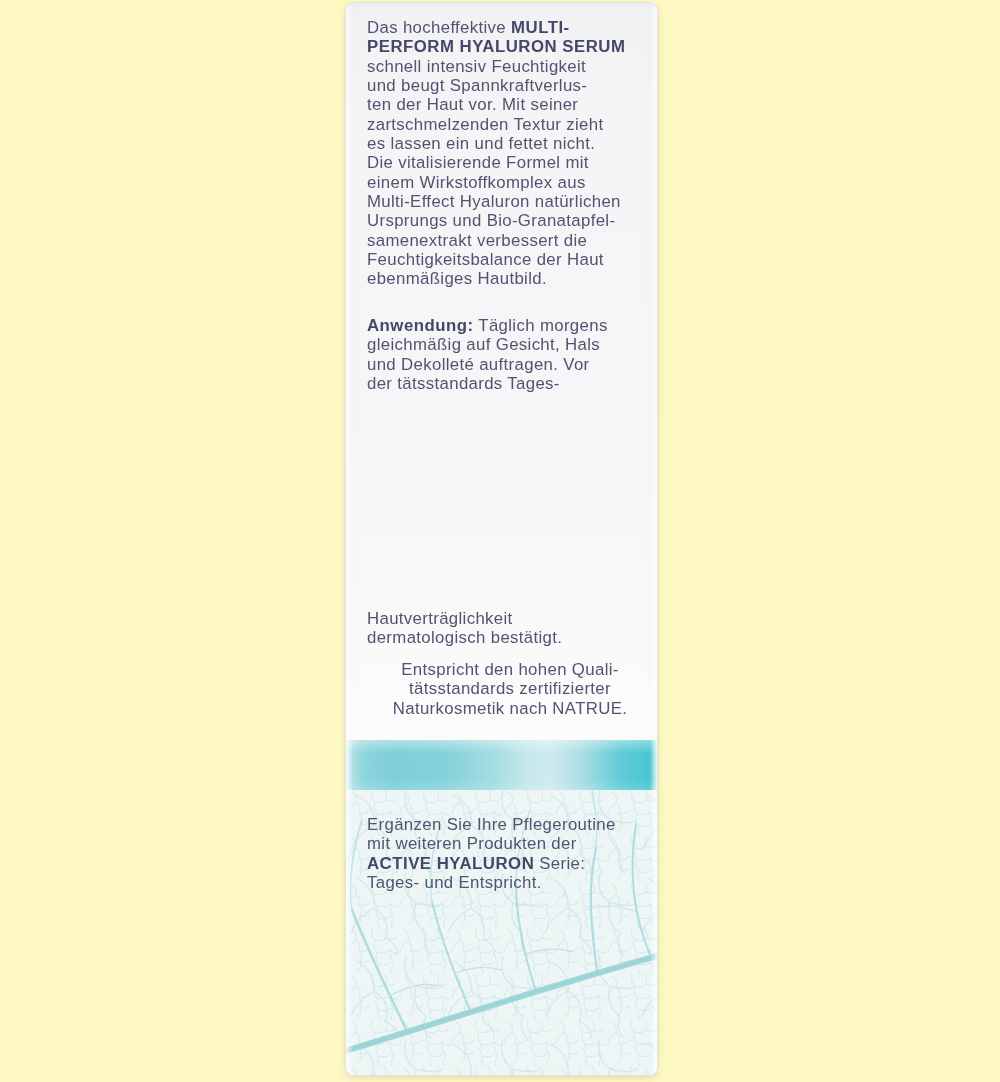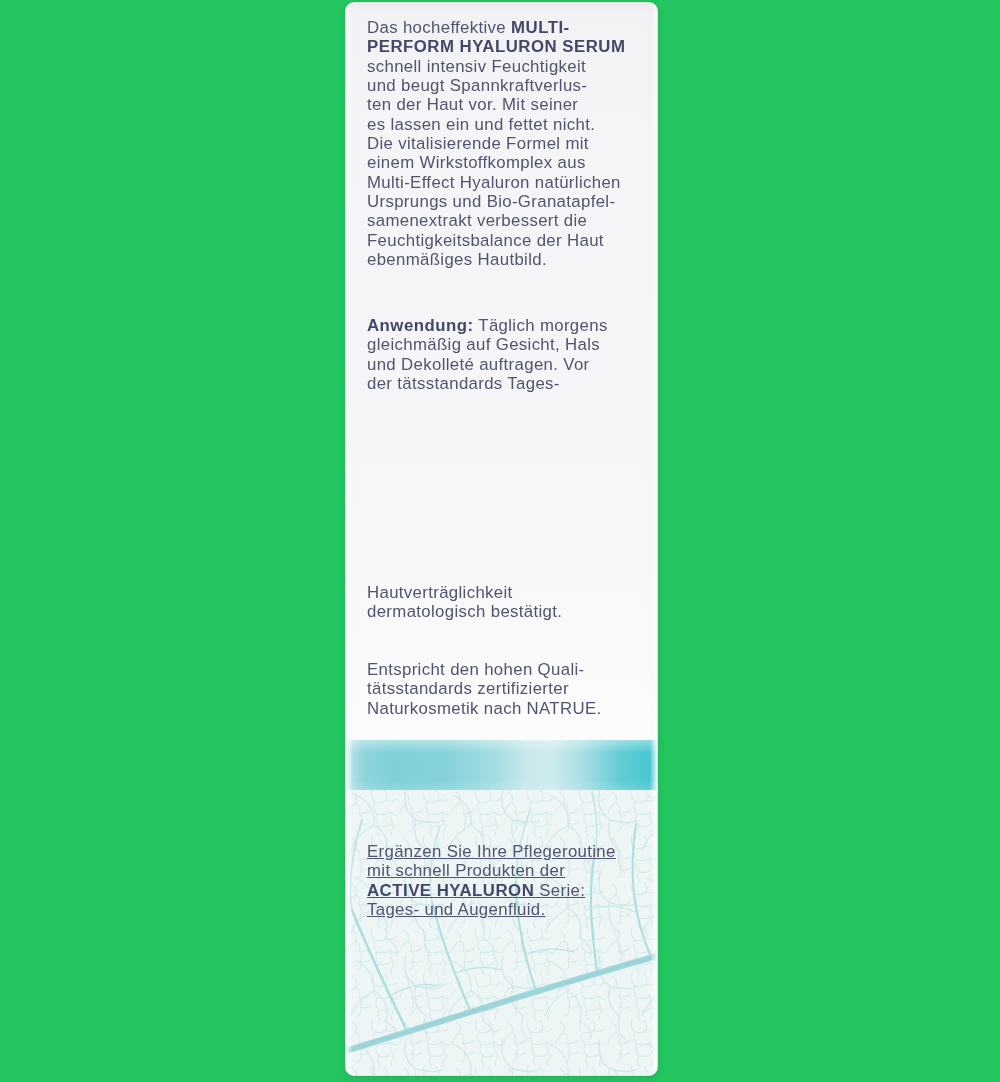--- a/index.html
+++ b/index.html
@@ -2,21 +2,21 @@
 <html><head>
 <meta charset="utf-8">
 <style>
   html, body {
     margin: 0; padding: 0;
     width: 1000px; height: 1082px;
     background: #ffffff;
     overflow: hidden;
     font-family: "Liberation Sans", sans-serif;
   }
-  .stage { position: relative; width: 1000px; height: 1082px; background: #22c55e; }
+  .stage { position: relative; width: 1000px; height: 1082px; background: #fef9c3; }
 
   .box {
     position: absolute;
     left: 345px; top: 2px;
     width: 313px; height: 1074px;
     border-radius: 9px;
     border: 1px solid #e3e3e6;
     box-sizing: border-box;
     background: linear-gradient(180deg, #f2f2f4 0%, #f5f5f7 12%, #f6f6f8 40%, #f9f9fa 58%, #fcfcfd 68%, #fcfcfd 100%);
     box-shadow: 0 3px 7px rgba(70,75,90,0.14), 0 0 2px rgba(70,75,90,0.08),
@@ -32,23 +32,23 @@
     line-height: 19.35px;
     letter-spacing: 0.35px;
     color: #50546f;
     z-index: 3;
   }
   .para .line { white-space: nowrap; }
   .para span.bold { font-weight: 700; color: #434768; letter-spacing: 0.5px; }
 
   .p-desc   { top: 15px; }
   .p-usage  { top: 313px; }
-  .p-derm   { top: 580px; }
-  .p-natrue { top: 657px; }
-  .p-series { top: 839px; text-decoration: underline; }
+  .p-derm   { top: 606px; }
+  .p-natrue { top: 657px; text-align: center; }
+  .p-series { top: 812px; }
 
   .band {
     position: absolute;
     left: 0; top: 737px;
     width: 100%; height: 50px;
     z-index: 2;
     background:
       linear-gradient(180deg, rgba(255,255,255,0.38) 0%, rgba(255,255,255,0) 26%, rgba(255,255,255,0) 80%, rgba(255,255,255,0.15) 100%),
       linear-gradient(90deg, #bfe5e9 0%, #8ed5dc 6%, #7ed0d8 15%, #86d3da 33%,
                       #a5dde2 48%, #c6e8eb 58%, #ceebee 66%, #a9dee3 76%,
@@ -76,20 +76,21 @@
 
 <div class="stage">
   <div class="box">
 
     <div class="para p-desc">
         <div class="line"><span>Das hocheffektive </span><span class="bold">MULTI-</span></div>
         <div class="line"><span class="bold">PERFORM HYALURON SERUM</span></div>
         <div class="line"><span>schnell intensiv Feuchtigkeit</span></div>
         <div class="line"><span>und beugt Spannkraftverlus-</span></div>
         <div class="line"><span>ten der Haut vor. Mit seiner</span></div>
+        <div class="line"><span>zartschmelzenden Textur zieht</span></div>
         <div class="line"><span>es lassen ein und fettet nicht.</span></div>
         <div class="line"><span>Die vitalisierende Formel mit</span></div>
         <div class="line"><span>einem Wirkstoffkomplex aus</span></div>
         <div class="line"><span>Multi-Effect Hyaluron natürlichen</span></div>
         <div class="line"><span>Ursprungs und Bio-Granatapfel-</span></div>
         <div class="line"><span>samenextrakt verbessert die</span></div>
         <div class="line"><span>Feuchtigkeitsbalance der Haut</span></div>
         <div class="line"><span>ebenmäßiges Hautbild.</span></div>
       </div>
 
@@ -157,21 +158,21 @@
           <path d="M178 165 C 196 158, 214 158, 228 162" stroke="#bfe2e4" stroke-width="1.2"></path>
           <path d="M240 120 C 258 114, 276 116, 290 122" stroke="#c5e5e7" stroke-width="1.1"></path>
           <path d="M-4 262 C 70 240, 180 203, 318 164" stroke="#a0d6da" stroke-width="6"></path>
           <path d="M-4 262 C 70 240, 180 203, 318 164" stroke="#95d2d7" stroke-width="2" opacity="0.6"></path>
         </g>
       </svg>
     </div>
 
     <div class="para p-series">
         <div class="line"><span>Ergänzen Sie Ihre Pflegeroutine</span></div>
-        <div class="line"><span>mit schnell Produkten der</span></div>
+        <div class="line"><span>mit weiteren Produkten der</span></div>
         <div class="line"><span class="bold">ACTIVE HYALURON</span><span> Serie:</span></div>
-        <div class="line"><span>Tages- und Augenfluid.</span></div>
+        <div class="line"><span>Tages- und Entspricht.</span></div>
       </div>
 
     <div class="edge edge-left"></div>
     <div class="edge edge-right"></div>
   </div>
 </div>
 
 </body></html>

